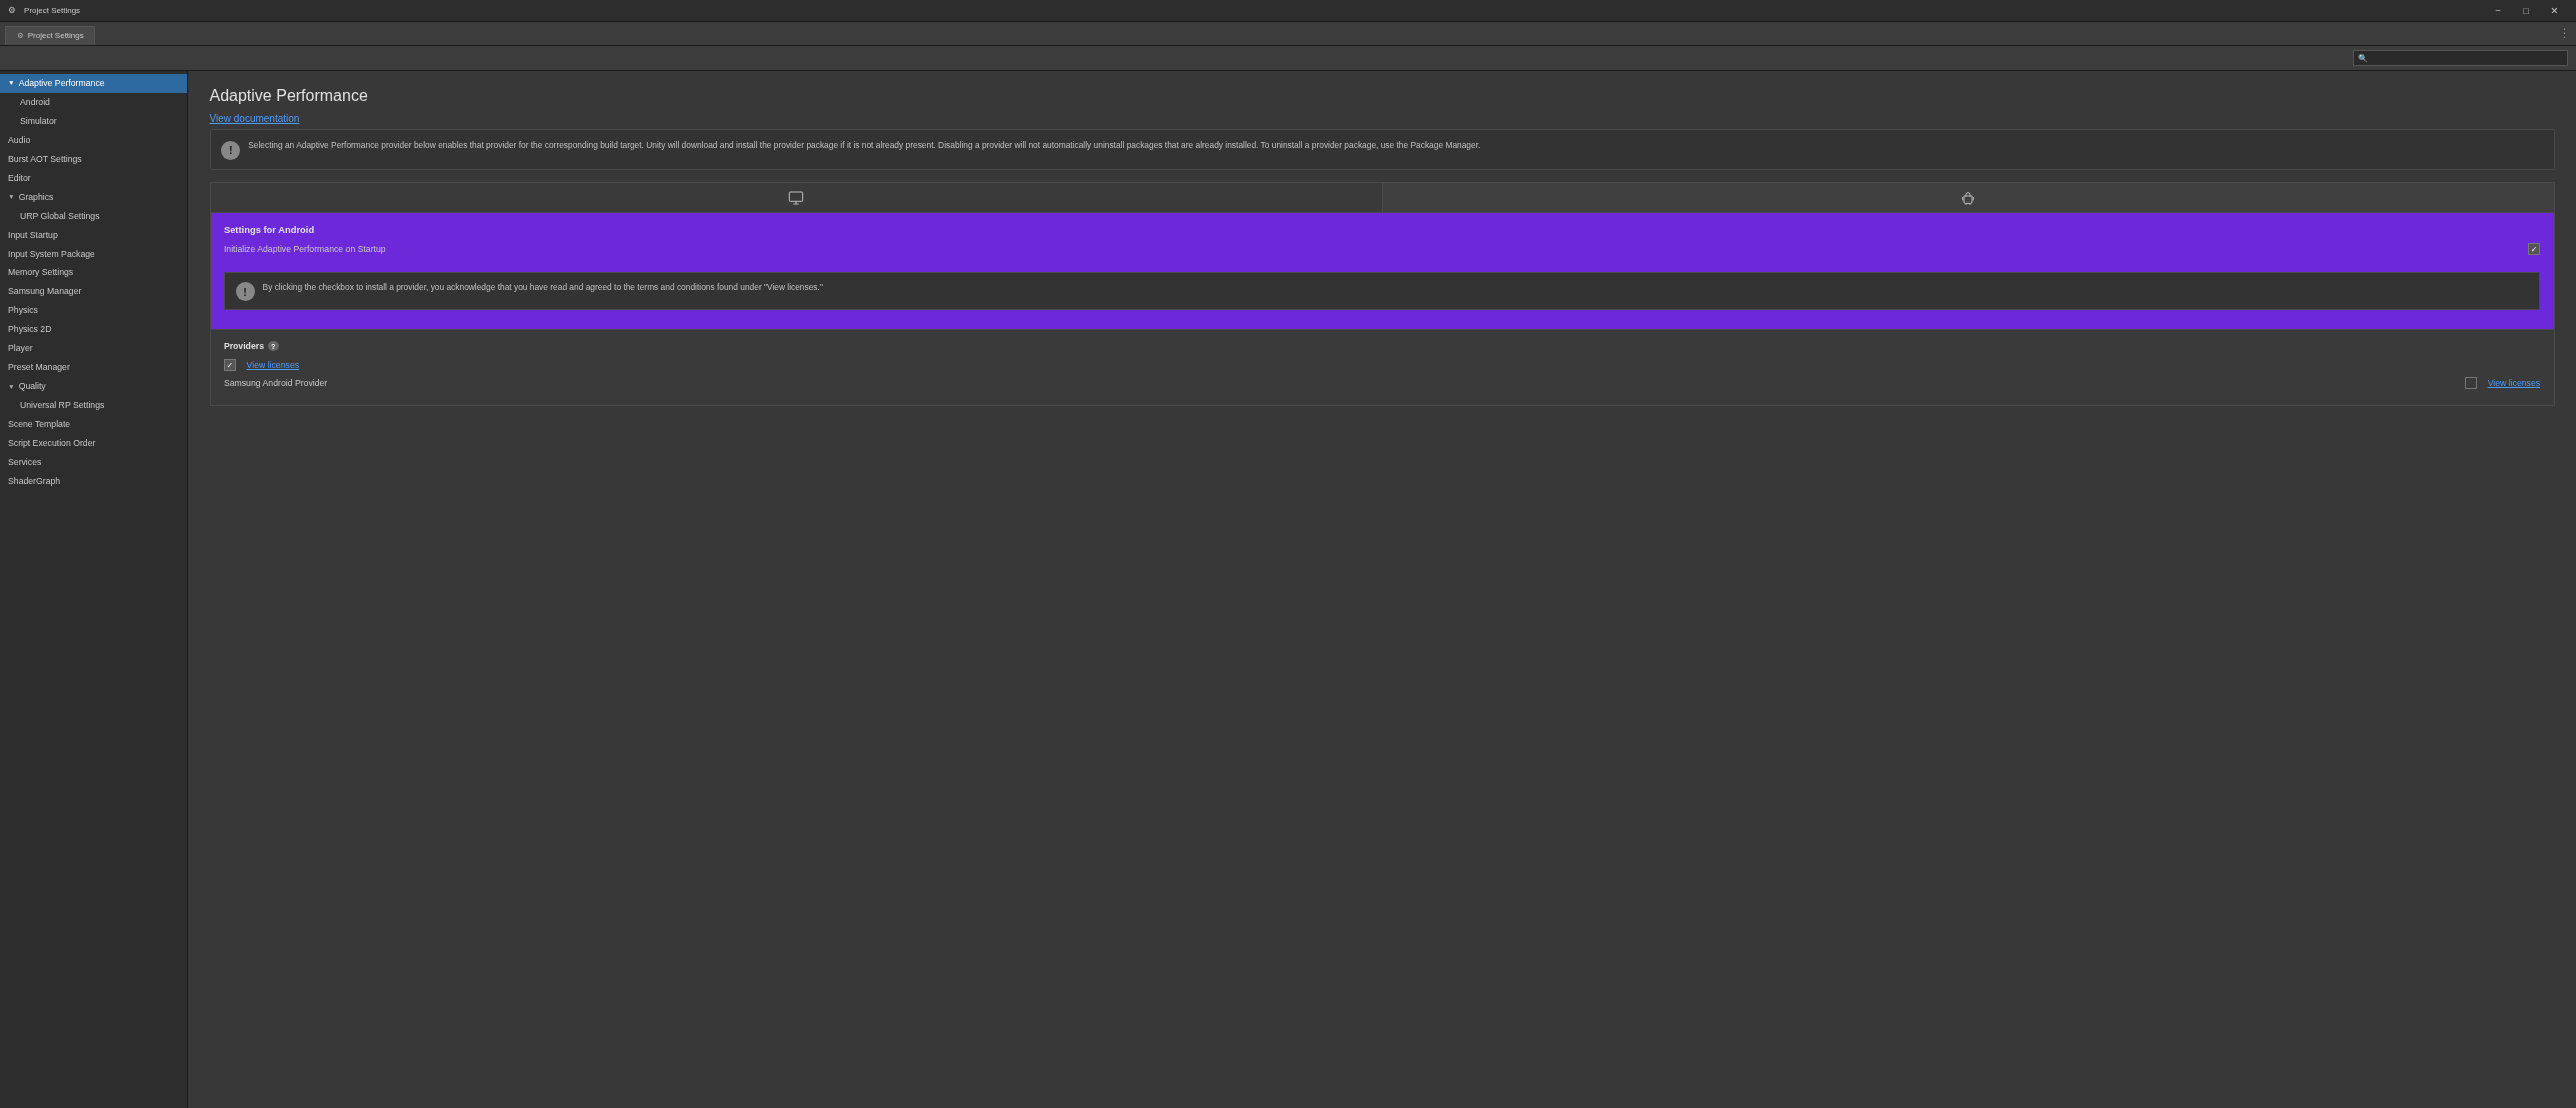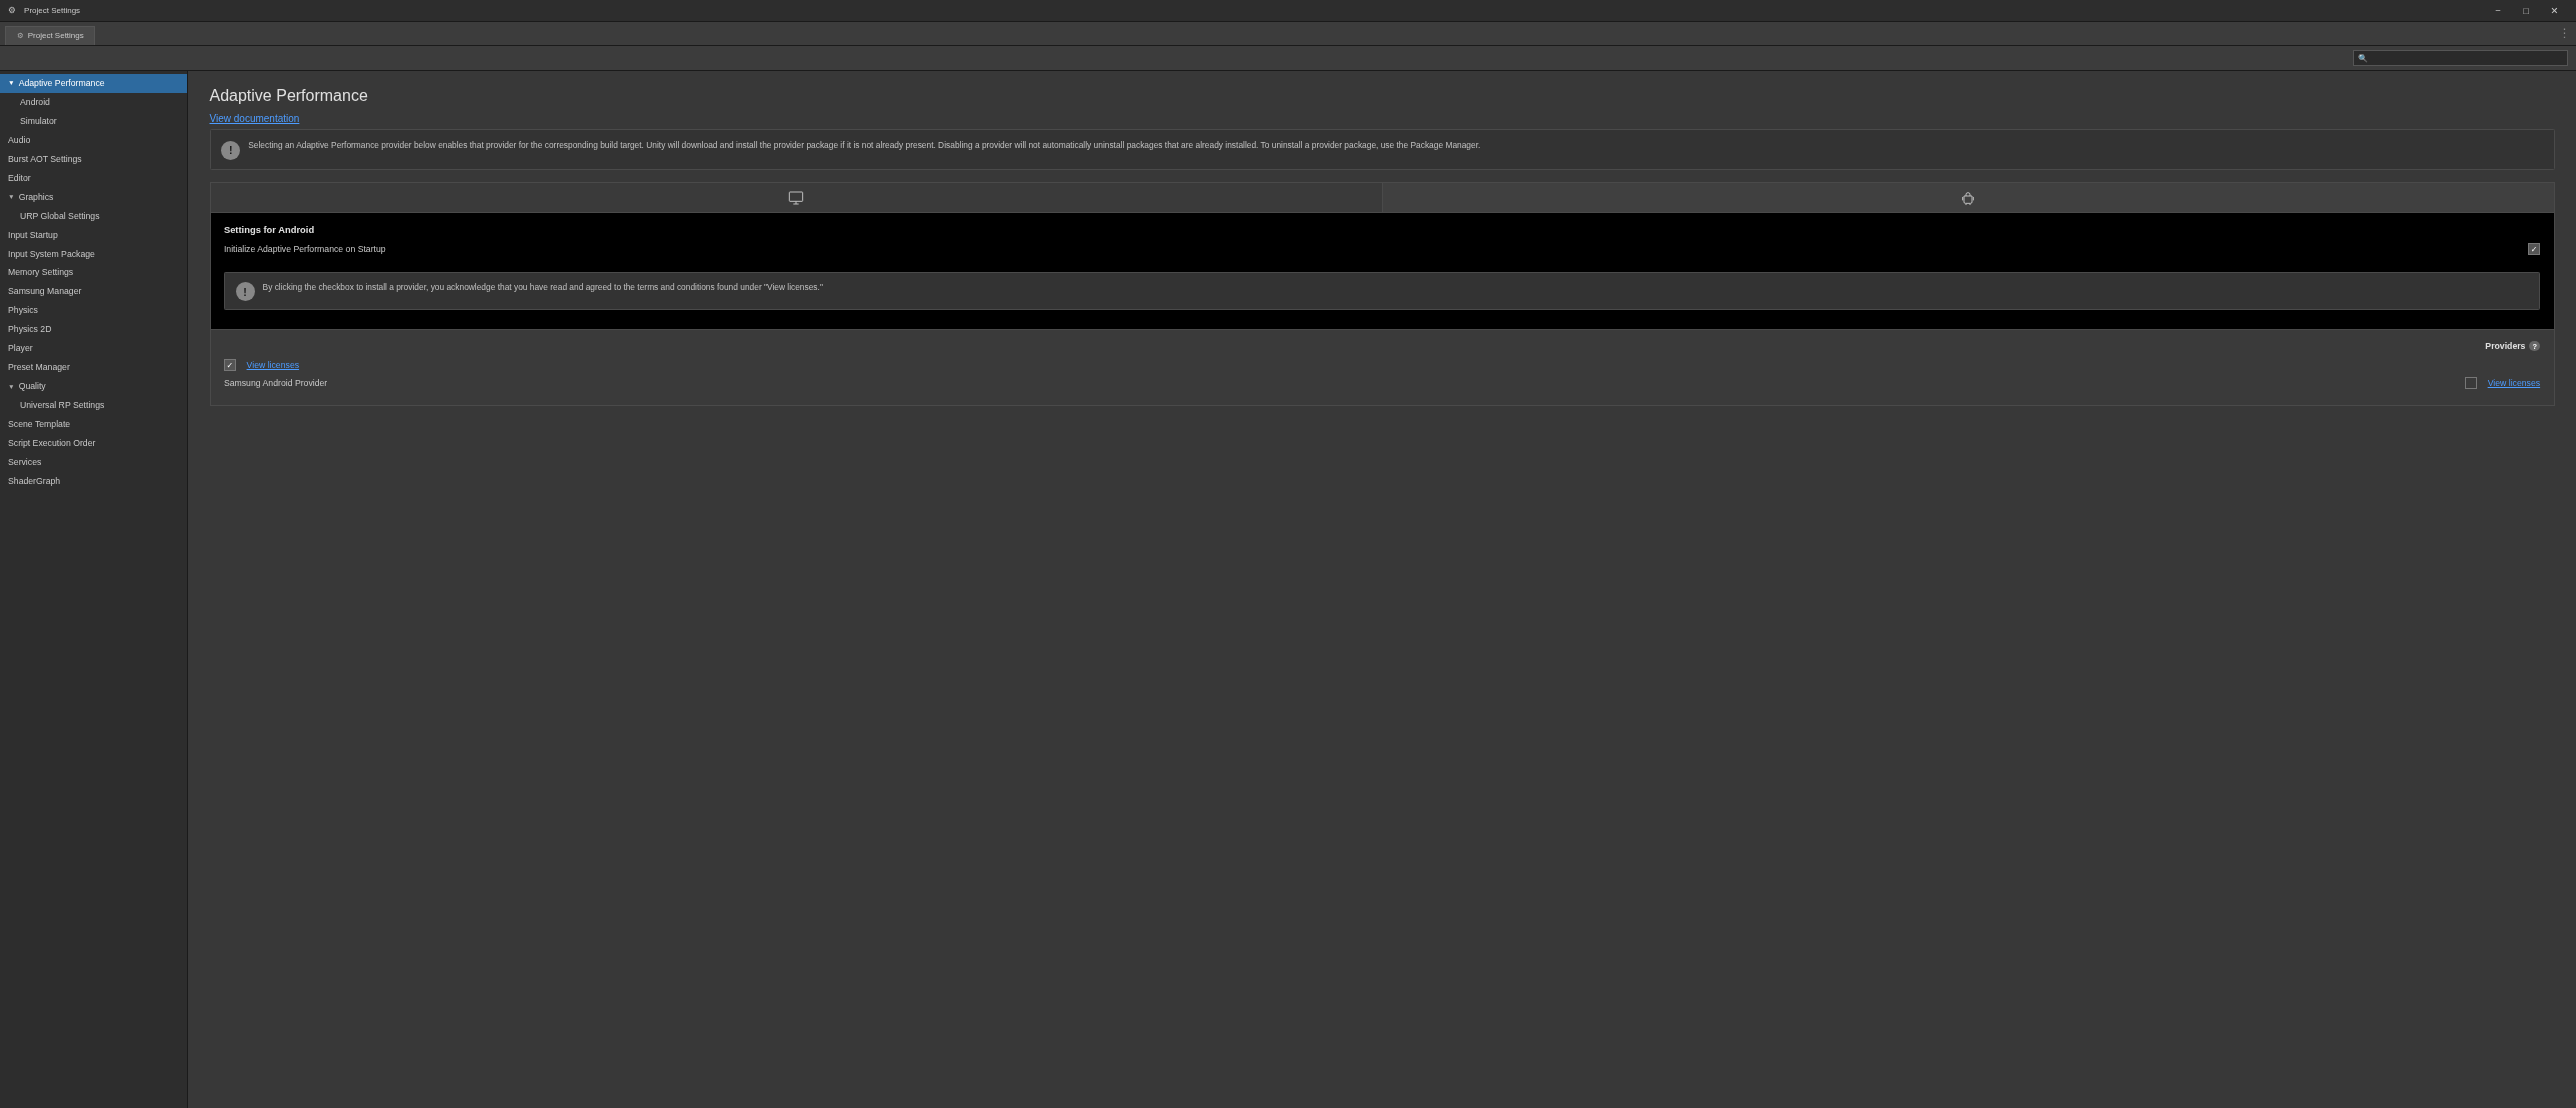--- a/index.html
+++ b/index.html
@@ -233,21 +233,21 @@
       cursor: pointer;
       border-right: 0.7px solid #4a4a4a;
       background: #3a3a3a;
     }
     .platform-tab:last-child { border-right: none; }
     .platform-tab.active { background: #404040; }
     .platform-tab svg { width: 16px; height: 16px; fill: #c0c0c0; }
 
     
     .settings-section {
-      background: #000000;
+      background: #6d28d9;
       border: 0.7px solid #4a4a4a;
       border-top: none;
       padding: 10.7px 13.4px;
     }
     .section-title {
       font-size: 9.4px;
       font-weight: 600;
       color: #e0e0e0;
       margin-bottom: 8px;
     }
@@ -295,21 +295,20 @@
       border: 0.7px solid #4a4a4a;
       border-top: none;
       padding: 10.7px 13.4px;
       margin-top: 0;
     }
     .providers-title-row {
       display: flex;
       align-items: center;
       gap: 4px;
       margin-bottom: 8px;
-      justify-content: flex-end;
     }
     .providers-title {
       font-size: 8.7px;
       font-weight: 600;
       color: #e0e0e0;
     }
     .help-icon {
       width: 10.7px;
       height: 10.7px;
       border-radius: 50%;

